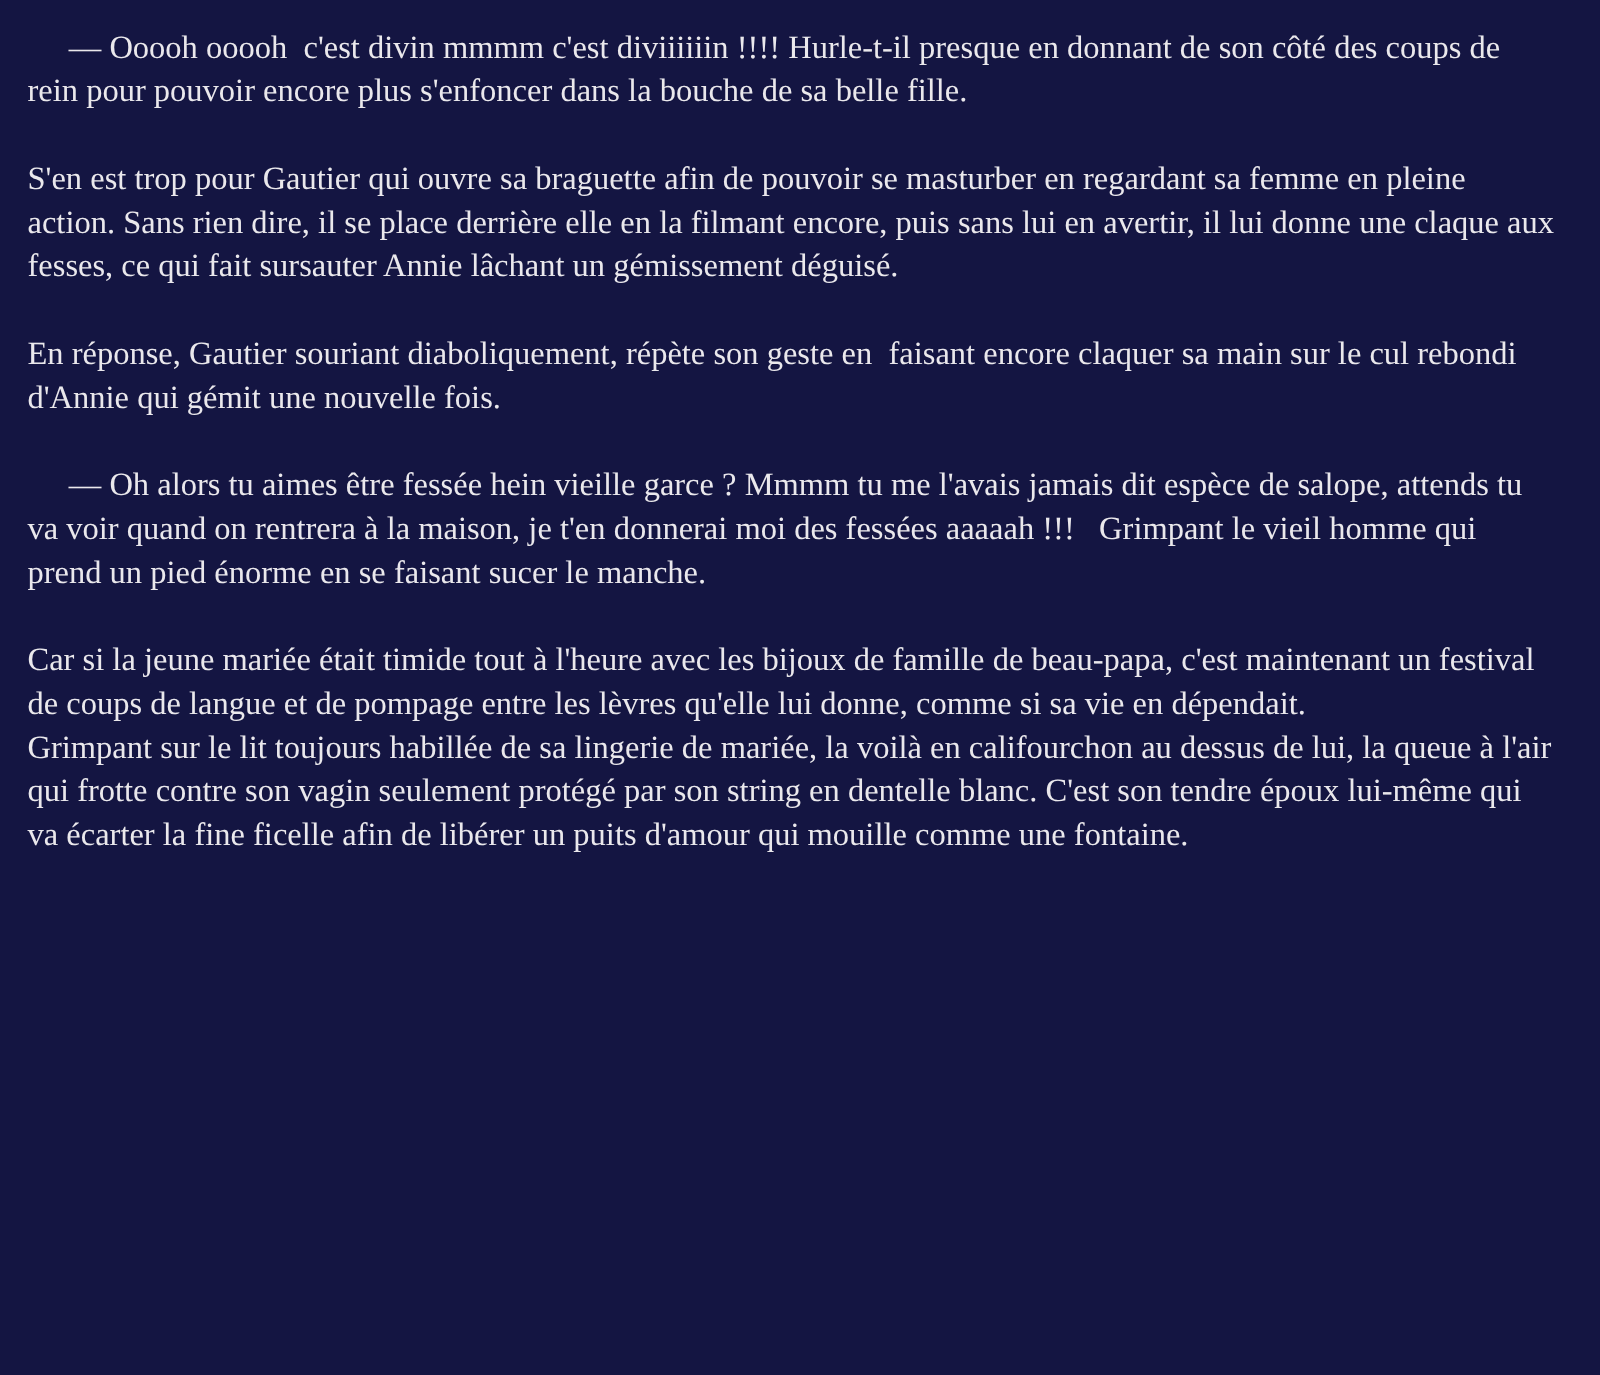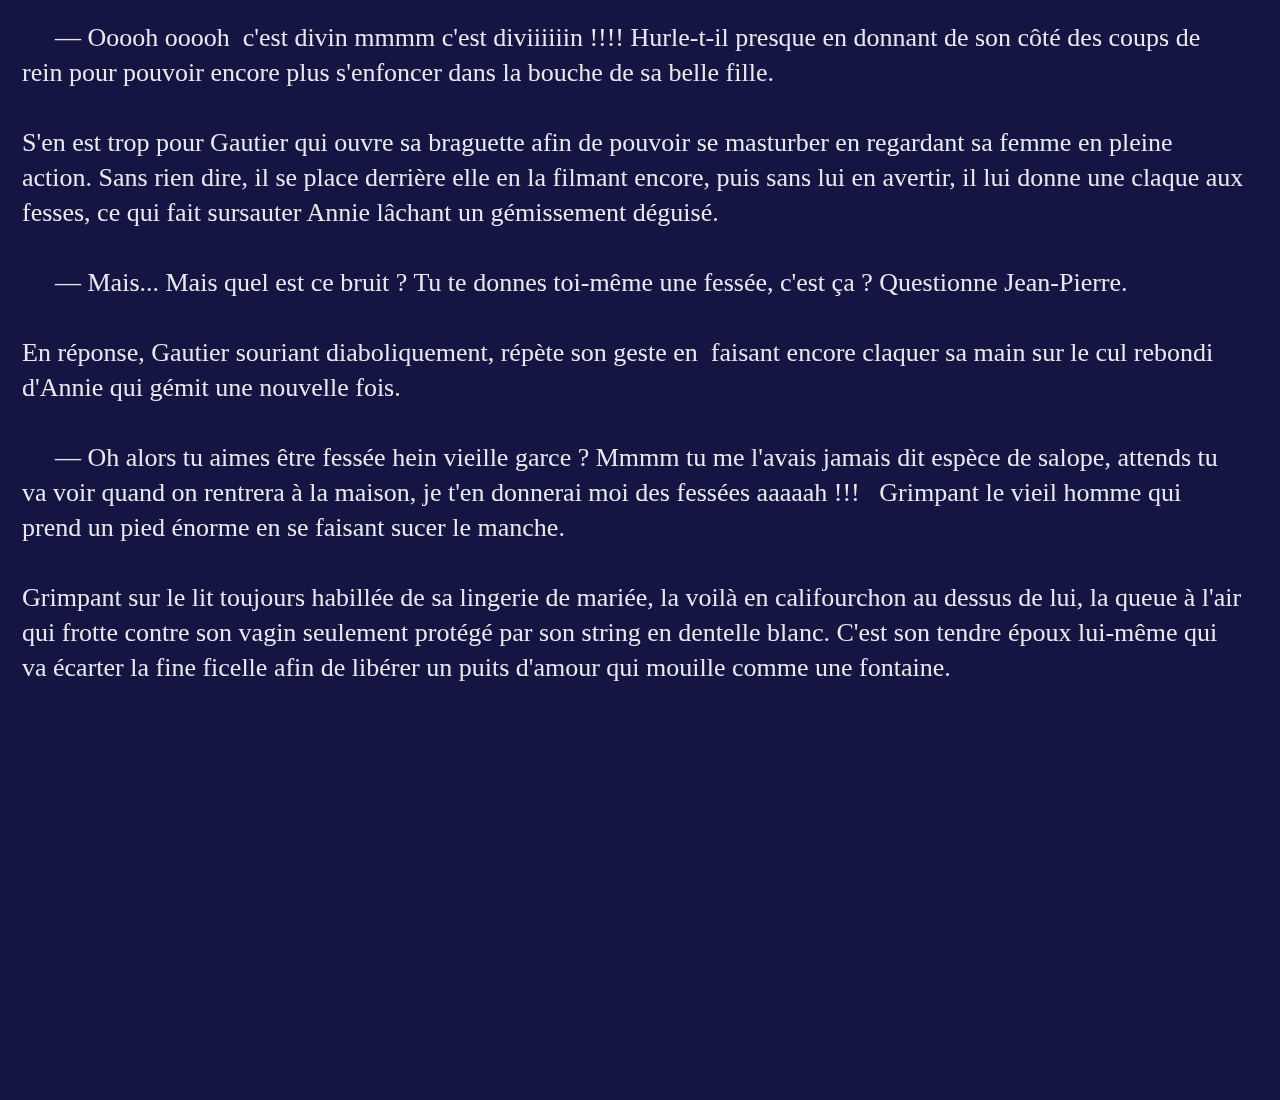--- a/index.html
+++ b/index.html
@@ -39,25 +39,25 @@
 
 <main class="page">
   <div>
       <div class="block">
         <p class="seg indent">— Ooooh ooooh  c'est divin mmmm c'est diviiiiiin !!!! Hurle-t-il presque en donnant de son côté des coups de rein pour pouvoir encore plus s'enfoncer dans la bouche de sa belle fille.</p>
       </div>
       <div class="block">
         <p class="seg">S'en est trop pour Gautier qui ouvre sa braguette afin de pouvoir se masturber en regardant sa femme en pleine action. Sans rien dire, il se place derrière elle en la filmant encore, puis sans lui en avertir, il lui donne une claque aux fesses, ce qui fait sursauter Annie lâchant un gémissement déguisé.</p>
       </div>
       <div class="block">
-        <p class="seg indent">— Mais... Mais quel est ce bruit ? Tu te donnes toi-même une fessée, c'est ça ? Questionne Jean-Pierre.</p>
       </div>
       <div class="block">
         <p class="seg">En réponse, Gautier souriant diaboliquement, répète son geste en  faisant encore claquer sa main sur le cul rebondi d'Annie qui gémit une nouvelle fois.</p>
       </div>
       <div class="block">
         <p class="seg indent">— Oh alors tu aimes être fessée hein vieille garce ? Mmmm tu me l'avais jamais dit espèce de salope, attends tu va voir quand on rentrera à la maison, je t'en donnerai moi des fessées aaaaah !!!   Grimpant le vieil homme qui prend un pied énorme en se faisant sucer le manche.</p>
       </div>
       <div class="block">
+        <p class="seg">Car si la jeune mariée était timide tout à l'heure avec les bijoux de famille de beau-papa, c'est maintenant un festival de coups de langue et de pompage entre les lèvres qu'elle lui donne, comme si sa vie en dépendait.</p>
         <p class="seg">Grimpant sur le lit toujours habillée de sa lingerie de mariée, la voilà en califourchon au dessus de lui, la queue à l'air qui frotte contre son vagin seulement protégé par son string en dentelle blanc. C'est son tendre époux lui-même qui va écarter la fine ficelle afin de libérer un puits d'amour qui mouille comme une fontaine.</p>
       </div>
     </div>
 </main>
 
 </body></html>

